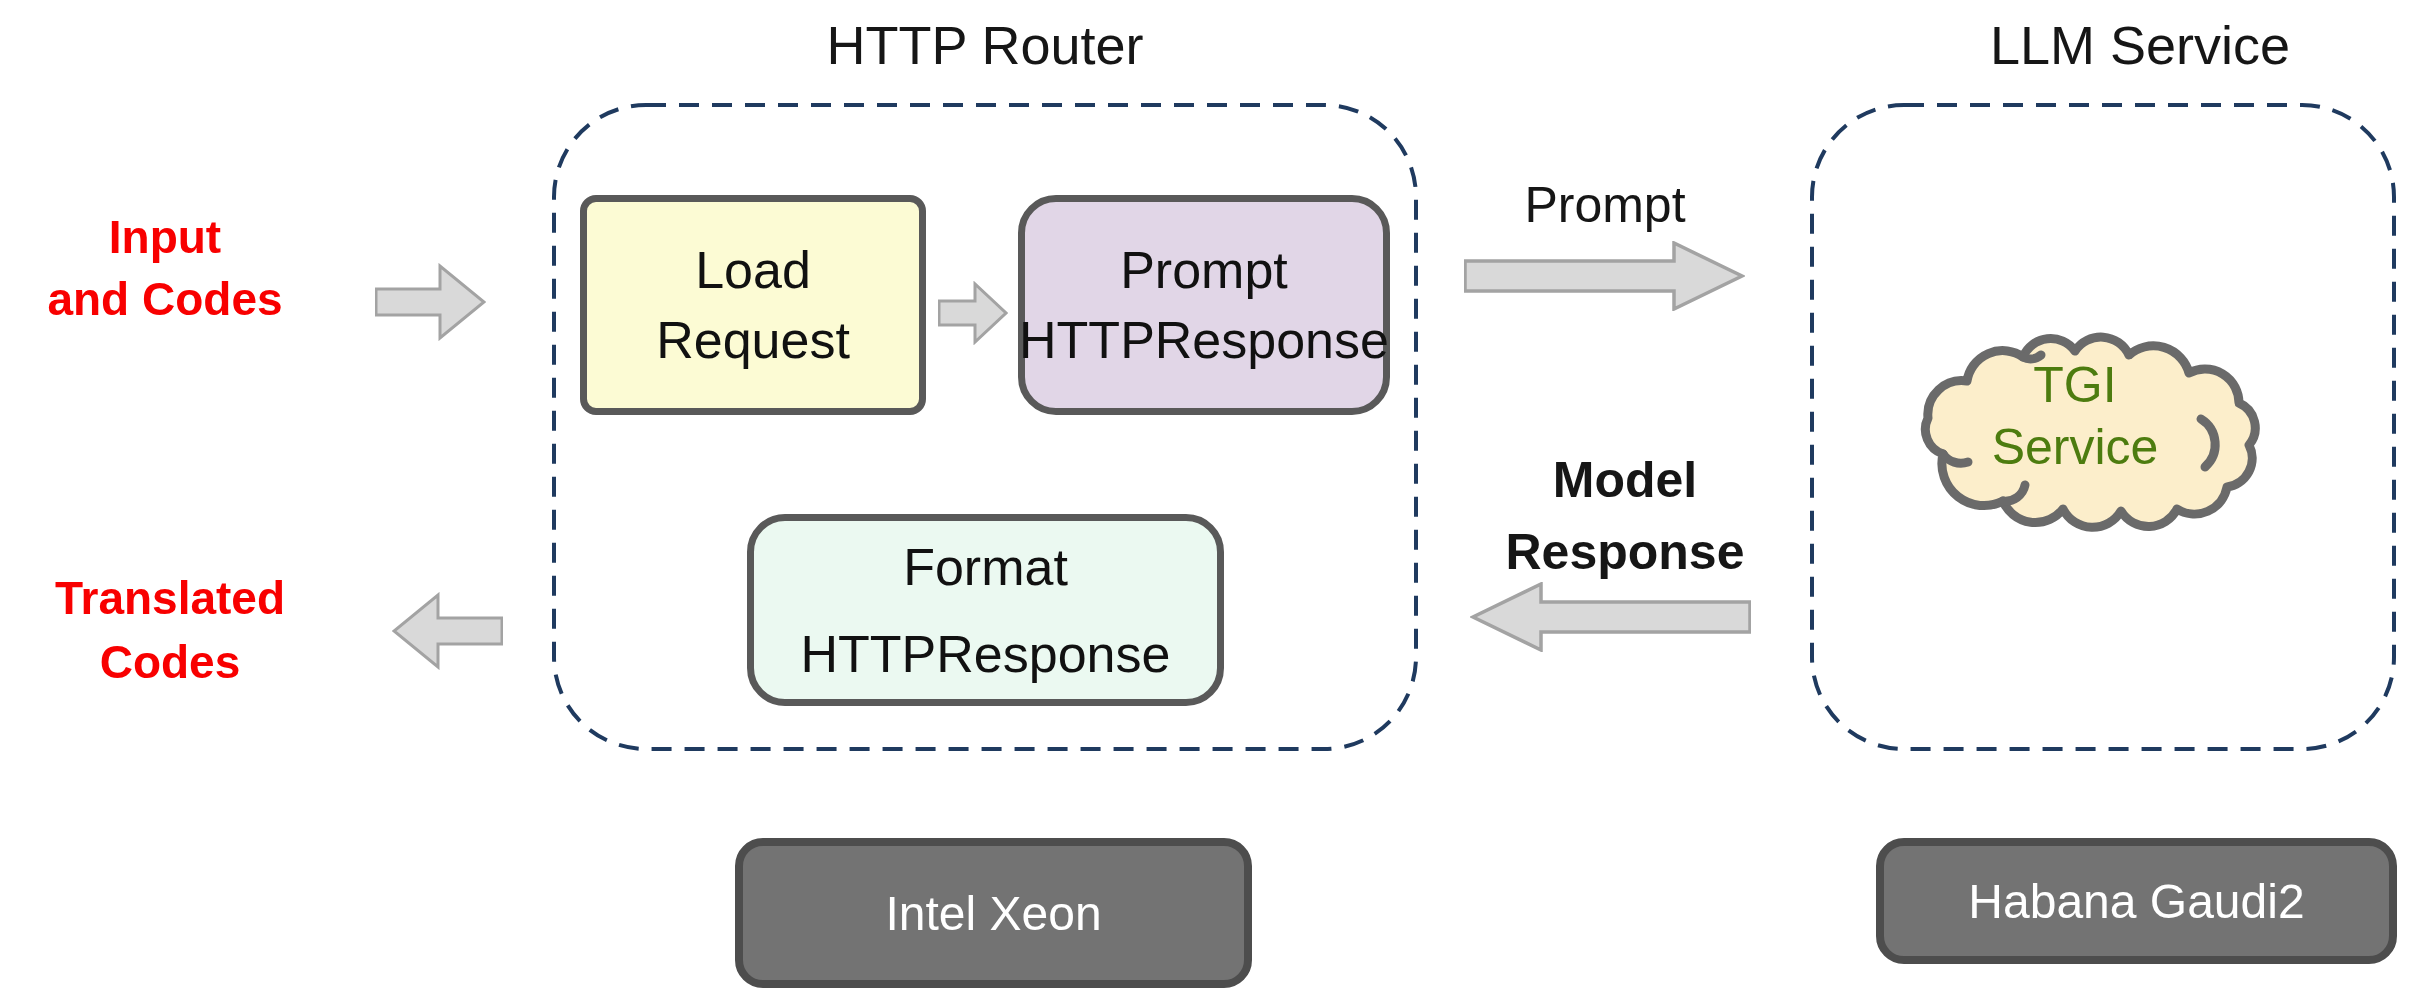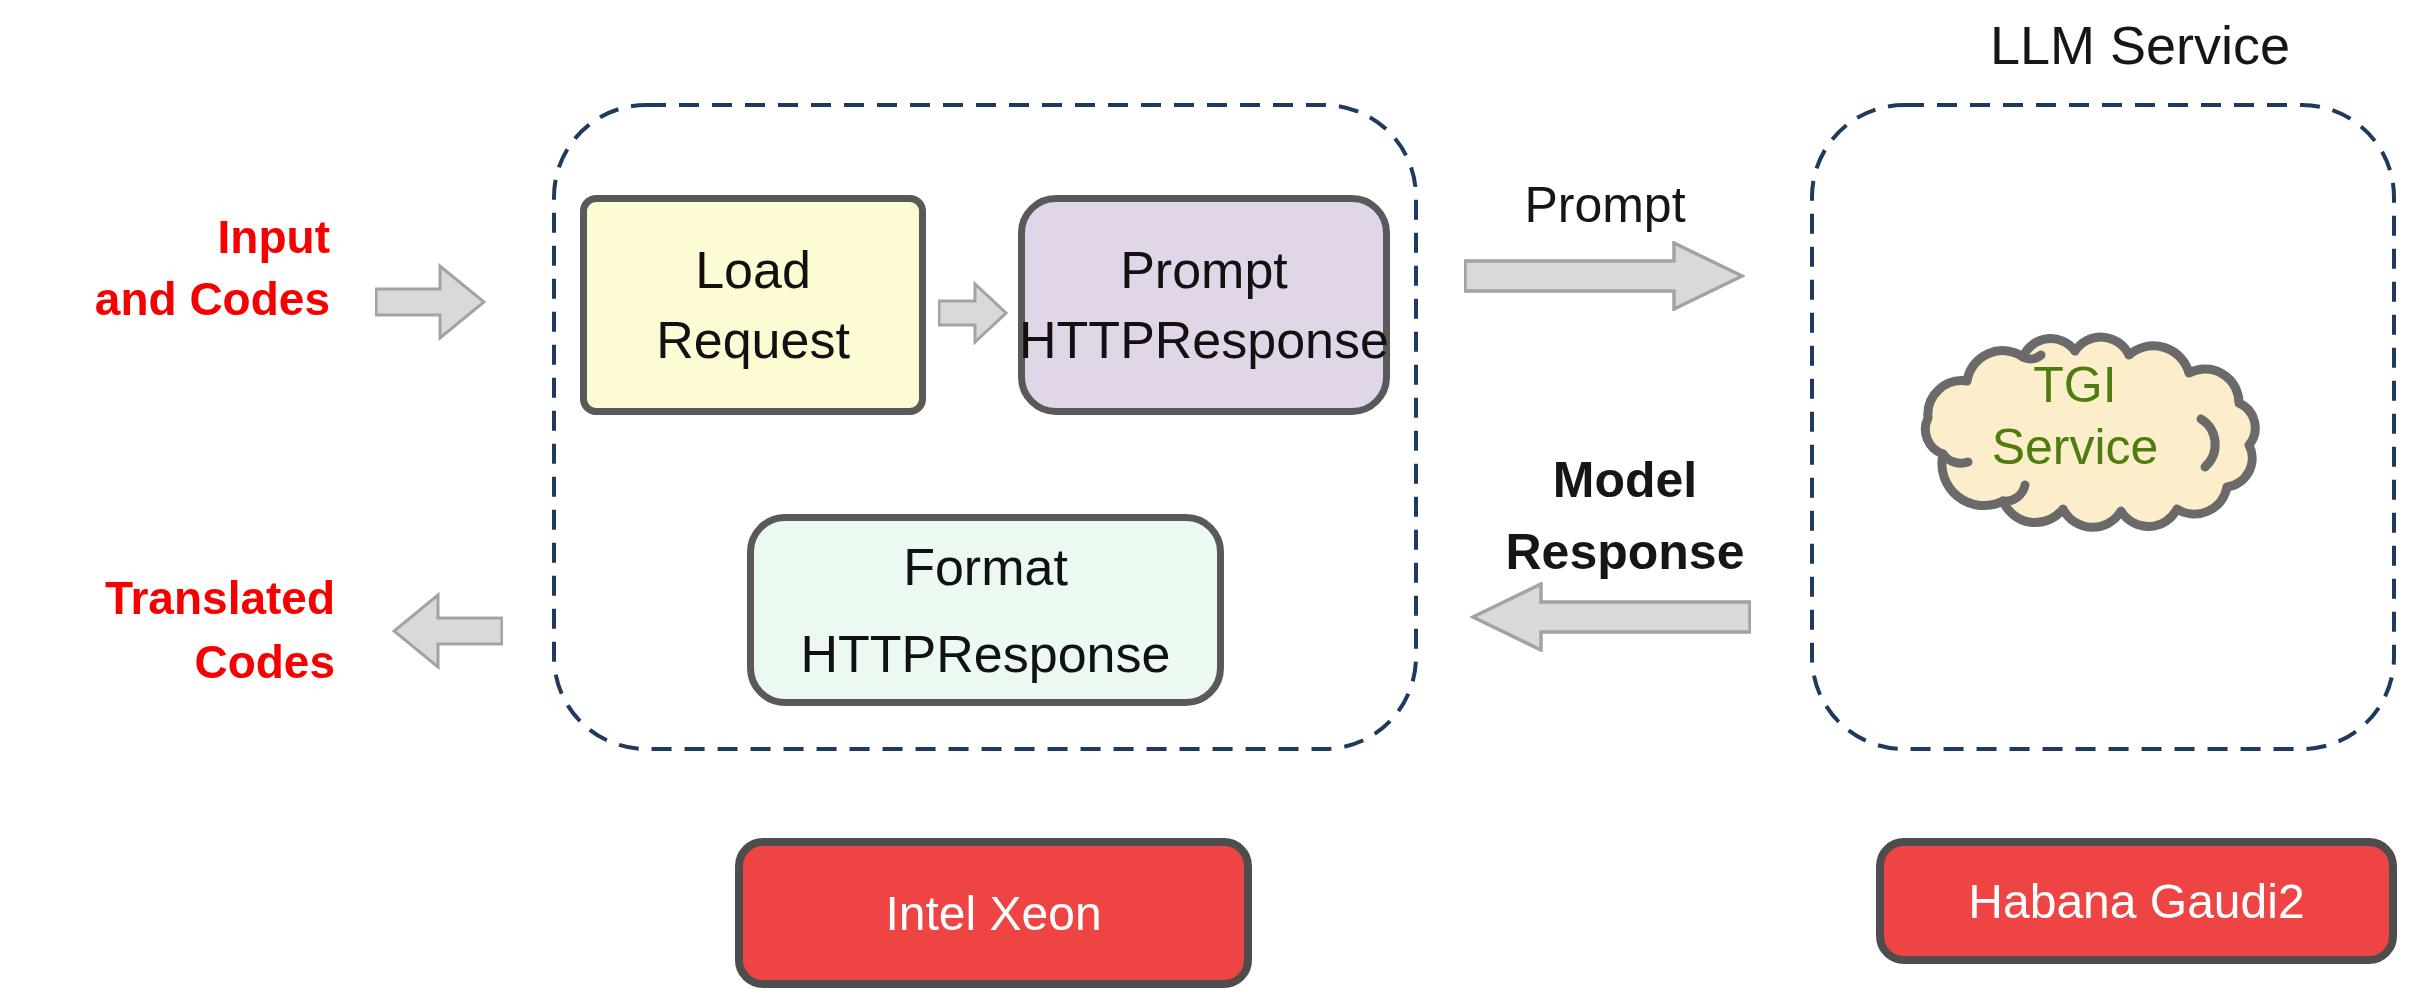--- a/index.html
+++ b/index.html
@@ -34,36 +34,36 @@
     font-size:52px;
   }
   .node .ln{line-height:70px;}
   .node.format .ln{line-height:72px;}
   .node.load{background:#FCFBD4;border-radius:16px;}
   .node.promptc{background:#E1D6E7;}
   .node.format{background:#EBF9F1;}
   .hw{
     position:absolute;
     box-sizing:border-box;
-    background:#ef4444;
+    background:#737373;
     border:8px solid #4D4D4D;
     border-radius:28px;
     color:#ffffff;
     font-size:48px;
     display:flex;
     align-items:center;
     justify-content:center;
     text-align:center;
   }
   .red-label{
     position:absolute;
     color:#F80000;
     font-weight:bold;
     font-size:46px;
-    text-align:right;
+    text-align:center;
   }
   .red-label .ln{display:block;}
   .io-in .ln{line-height:62px;}
   .io-out .ln{line-height:64px;}
   .flow-label{
     position:absolute;
     font-size:50px;
     color:#161616;
     text-align:center;
     white-space:nowrap;
@@ -76,20 +76,21 @@
     text-align:center;
   }
   .cloud-text .ln{display:block;line-height:62px;}
   svg{display:block;}
 </style>
 </head>
 <body>
 
 <div id="canvas">
 
+  <div class="abs frame-title" style="left:552px;top:12px;width:866px;">HTTP Router</div>
   <div class="abs frame-title" style="left:1845px;top:12px;width:590px;">LLM Service</div>
 
   <svg class="dashed-frame" style="left:552px;top:103px;" width="866" height="648" viewBox="0 0 866 648">
     <rect x="2" y="2" width="862" height="644" rx="92" ry="92" fill="none" stroke="#1F3A5F" stroke-width="4" stroke-dasharray="20 13"></rect>
   </svg>
   <svg class="dashed-frame" style="left:1810px;top:103px;" width="586" height="648" viewBox="0 0 586 648">
     <rect x="2" y="2" width="582" height="644" rx="92" ry="92" fill="none" stroke="#1F3A5F" stroke-width="4" stroke-dasharray="20 13"></rect>
   </svg>
 
   <div class="red-label io-in" style="left:0px;top:206px;width:330px;">

